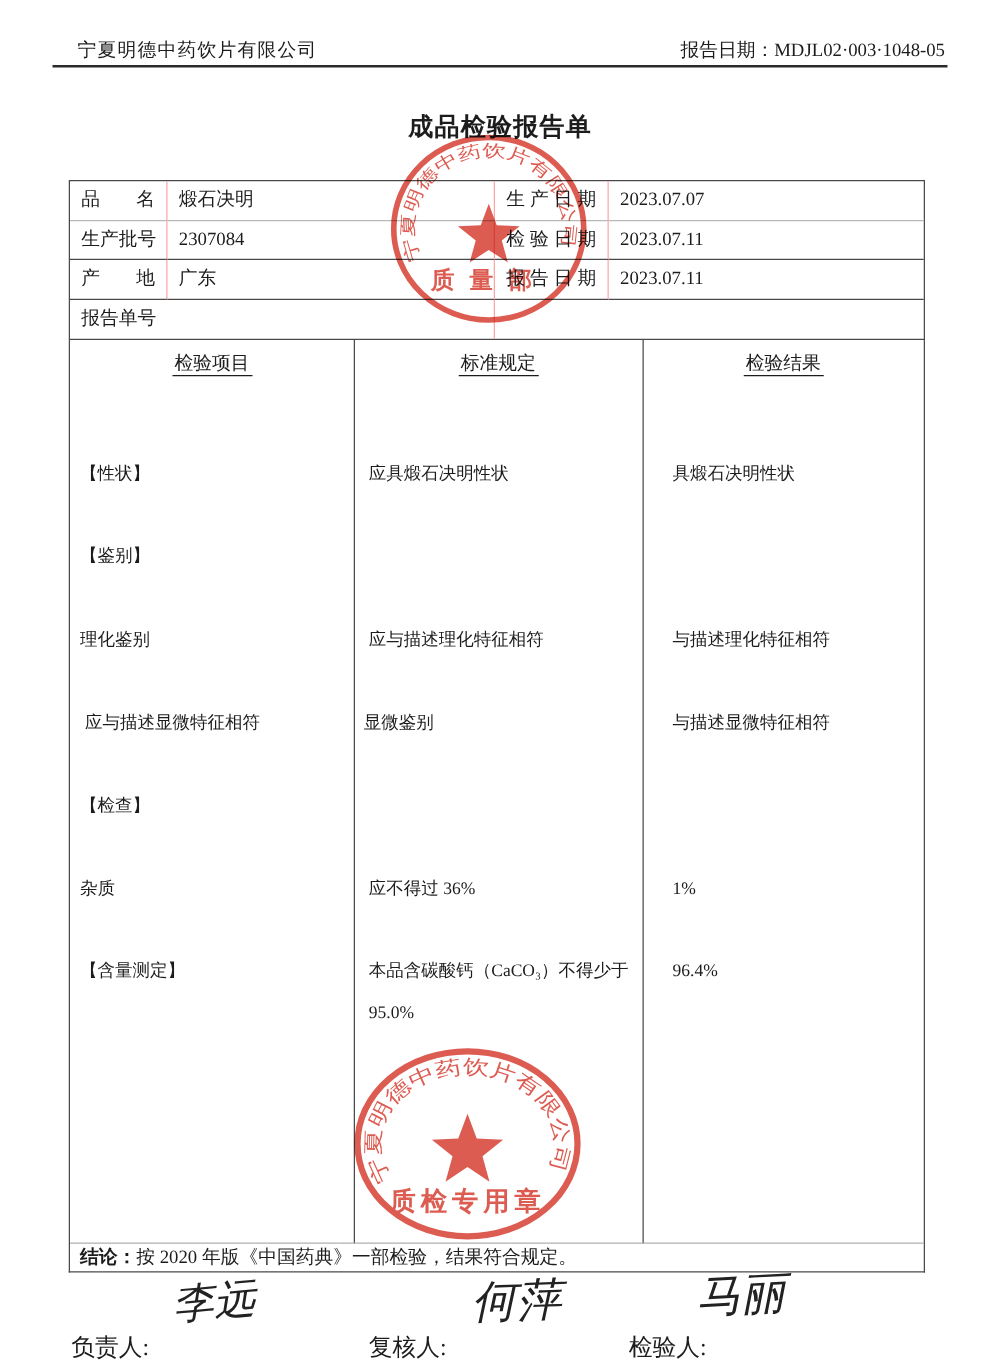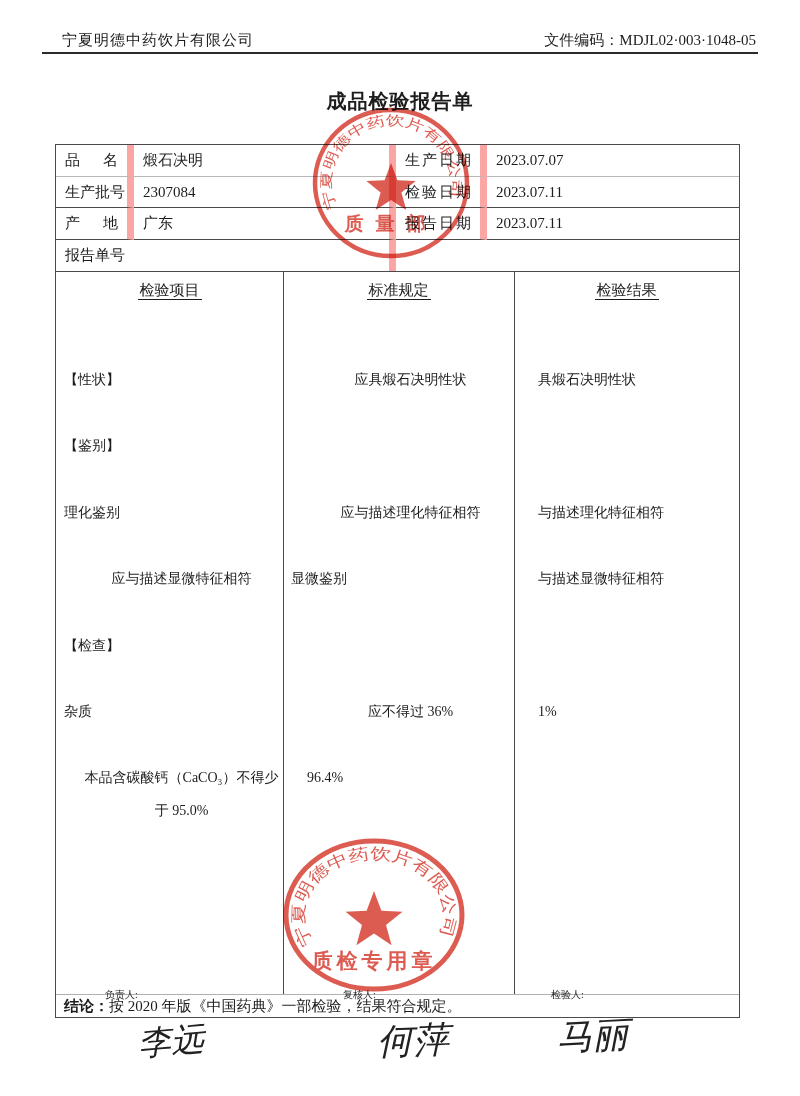--- a/index.html
+++ b/index.html
@@ -15,21 +15,21 @@
   .header-rule{left:42px;top:52px;width:716px;height:2px;background:#2b2b2b;}
   
   .doc-title{left:0;top:88px;width:100%;text-align:center;font-size:20px;font-weight:bold;letter-spacing:1px;}
   
   .info-table{
     left:55px;top:144px;width:685px;height:128px;
     border:1px solid #4a4a4a;box-sizing:border-box;
     display:grid;grid-template-columns:78px 262px 91px 1fr;grid-auto-rows:31.5px;
     font-size:15px;
   }
-  .info-table .cell{box-sizing:border-box;border-right:7px solid #fca5a5;border-bottom:1px solid #4a4a4a;
+  .info-table .cell{box-sizing:border-box;border-right:1px solid #fca5a5;border-bottom:1px solid #4a4a4a;
     line-height:30px;padding:0 9px;overflow:hidden;white-space:nowrap;}
   .info-table .cell.lastcol{border-right:none;}
   .info-table .cell.lastrow{border-bottom:none;}
   .info-table .cell.lightb{border-bottom-color:#b8b8b8;}
   .info-table .lbl{text-align:justify;text-align-last:justify;}
   .span2a{grid-column:1/3;}
   .span2b{grid-column:3/5;}
   
   .main-table{
     left:55px;top:272px;width:685px;height:746px;box-sizing:border-box;
@@ -39,45 +39,45 @@
   .vline.v1{left:227px;}
   .vline.v2{left:458px;}
   .col-head{position:absolute;top:9px;font-size:15px;text-align:center;}
   .col-head span{border-bottom:1px solid #1c1c1c;padding:0 2px 1px;}
   .ch1{left:0;width:227px;}
   .ch2{left:227px;width:231px;}
   .ch3{left:458px;width:225px;}
   .body-grid{position:absolute;left:0;top:58px;width:683px;
     display:grid;grid-template-columns:227px 231px 225px;grid-auto-rows:minmax(32.4px,auto);}
   .body-grid .bcell{box-sizing:border-box;line-height:32.4px;padding:0 2px 0 8px;margin-top:34px;}
-  .body-grid .bcell.std{padding-left:26px;text-align:center;}
+  .body-grid .bcell.std{padding-left:12px;}
   .body-grid .bcell.res{padding-left:24px;}
   
   .conclusion{position:absolute;left:0;top:722px;width:100%;box-sizing:border-box;
     border-top:1px solid #b0b0b0;height:23px;line-height:22px;font-size:15px;padding-left:8px;}
   .conclusion .clabel{font-weight:bold;}
   
-  .sign-label{top:988px;font-size:10px;margin-left:48px;}
+  .sign-label{top:1065px;font-size:19px;}
   .sl1{left:57px;} .sl2{left:295px;} .sl3{left:503px;}
   .sig{position:absolute;color:#222;font-style:italic;transform:rotate(-5deg);transform-origin:left bottom;white-space:nowrap;}
   .sig1{left:140px;top:1022px;font-size:33px;}
   .sig2{left:378px;top:1018px;font-size:36px;transform:rotate(-2deg);}
   .sig3{left:558px;top:1014px;font-size:36px;transform:rotate(-3deg);}
   
   .stamp{position:absolute;mix-blend-mode:multiply;opacity:.88;}
   .stamp-top{left:307px;top:100px;width:168px;height:166px;}
   .stamp-bottom{left:278px;top:833px;width:192px;height:164px;}
   svg text{font-family:"Liberation Serif","DejaVu Serif",serif;}
 </style>
 </head>
 <body>
 
 <div class="abs company">宁夏明德中药饮片有限公司</div>
 <div class="abs filecode">
-  <span>文件编码：</span><span>MDJL02·003·1048-05</span>
+  <span>报告日期：</span><span>MDJL02·003·1048-05</span>
 </div>
 <div class="abs header-rule"></div>
 
 <div class="abs doc-title">成品检验报告单</div>
 
 <div class="abs info-table">
   <div class="cell lbl lightb">品名</div>
   <div class="cell lightb">煅石决明</div>
   <div class="cell lbl lightb">生产日期</div>
   <div class="cell lastcol lightb">2023.07.07</div>
@@ -121,20 +121,21 @@
     <div class="bcell res">与描述显微特征相符</div>
 
     <div class="bcell item">【检查】</div>
     <div class="bcell std"></div>
     <div class="bcell res"></div>
 
     <div class="bcell item">杂质</div>
     <div class="bcell std">应不得过 36%</div>
     <div class="bcell res">1%</div>
 
+    <div class="bcell item">【含量测定】</div>
     <div class="bcell std">本品含碳酸钙（CaCO₃）不得少于 95.0%</div>
     <div class="bcell res">96.4%</div>
   </div>
 
   <div class="conclusion">
     <span class="clabel">结论：</span><span>按 2020 年版《中国药典》一部检验，结果符合规定。</span>
   </div>
 </div>
 
 <svg class="stamp stamp-top" viewBox="0 0 168 166">

